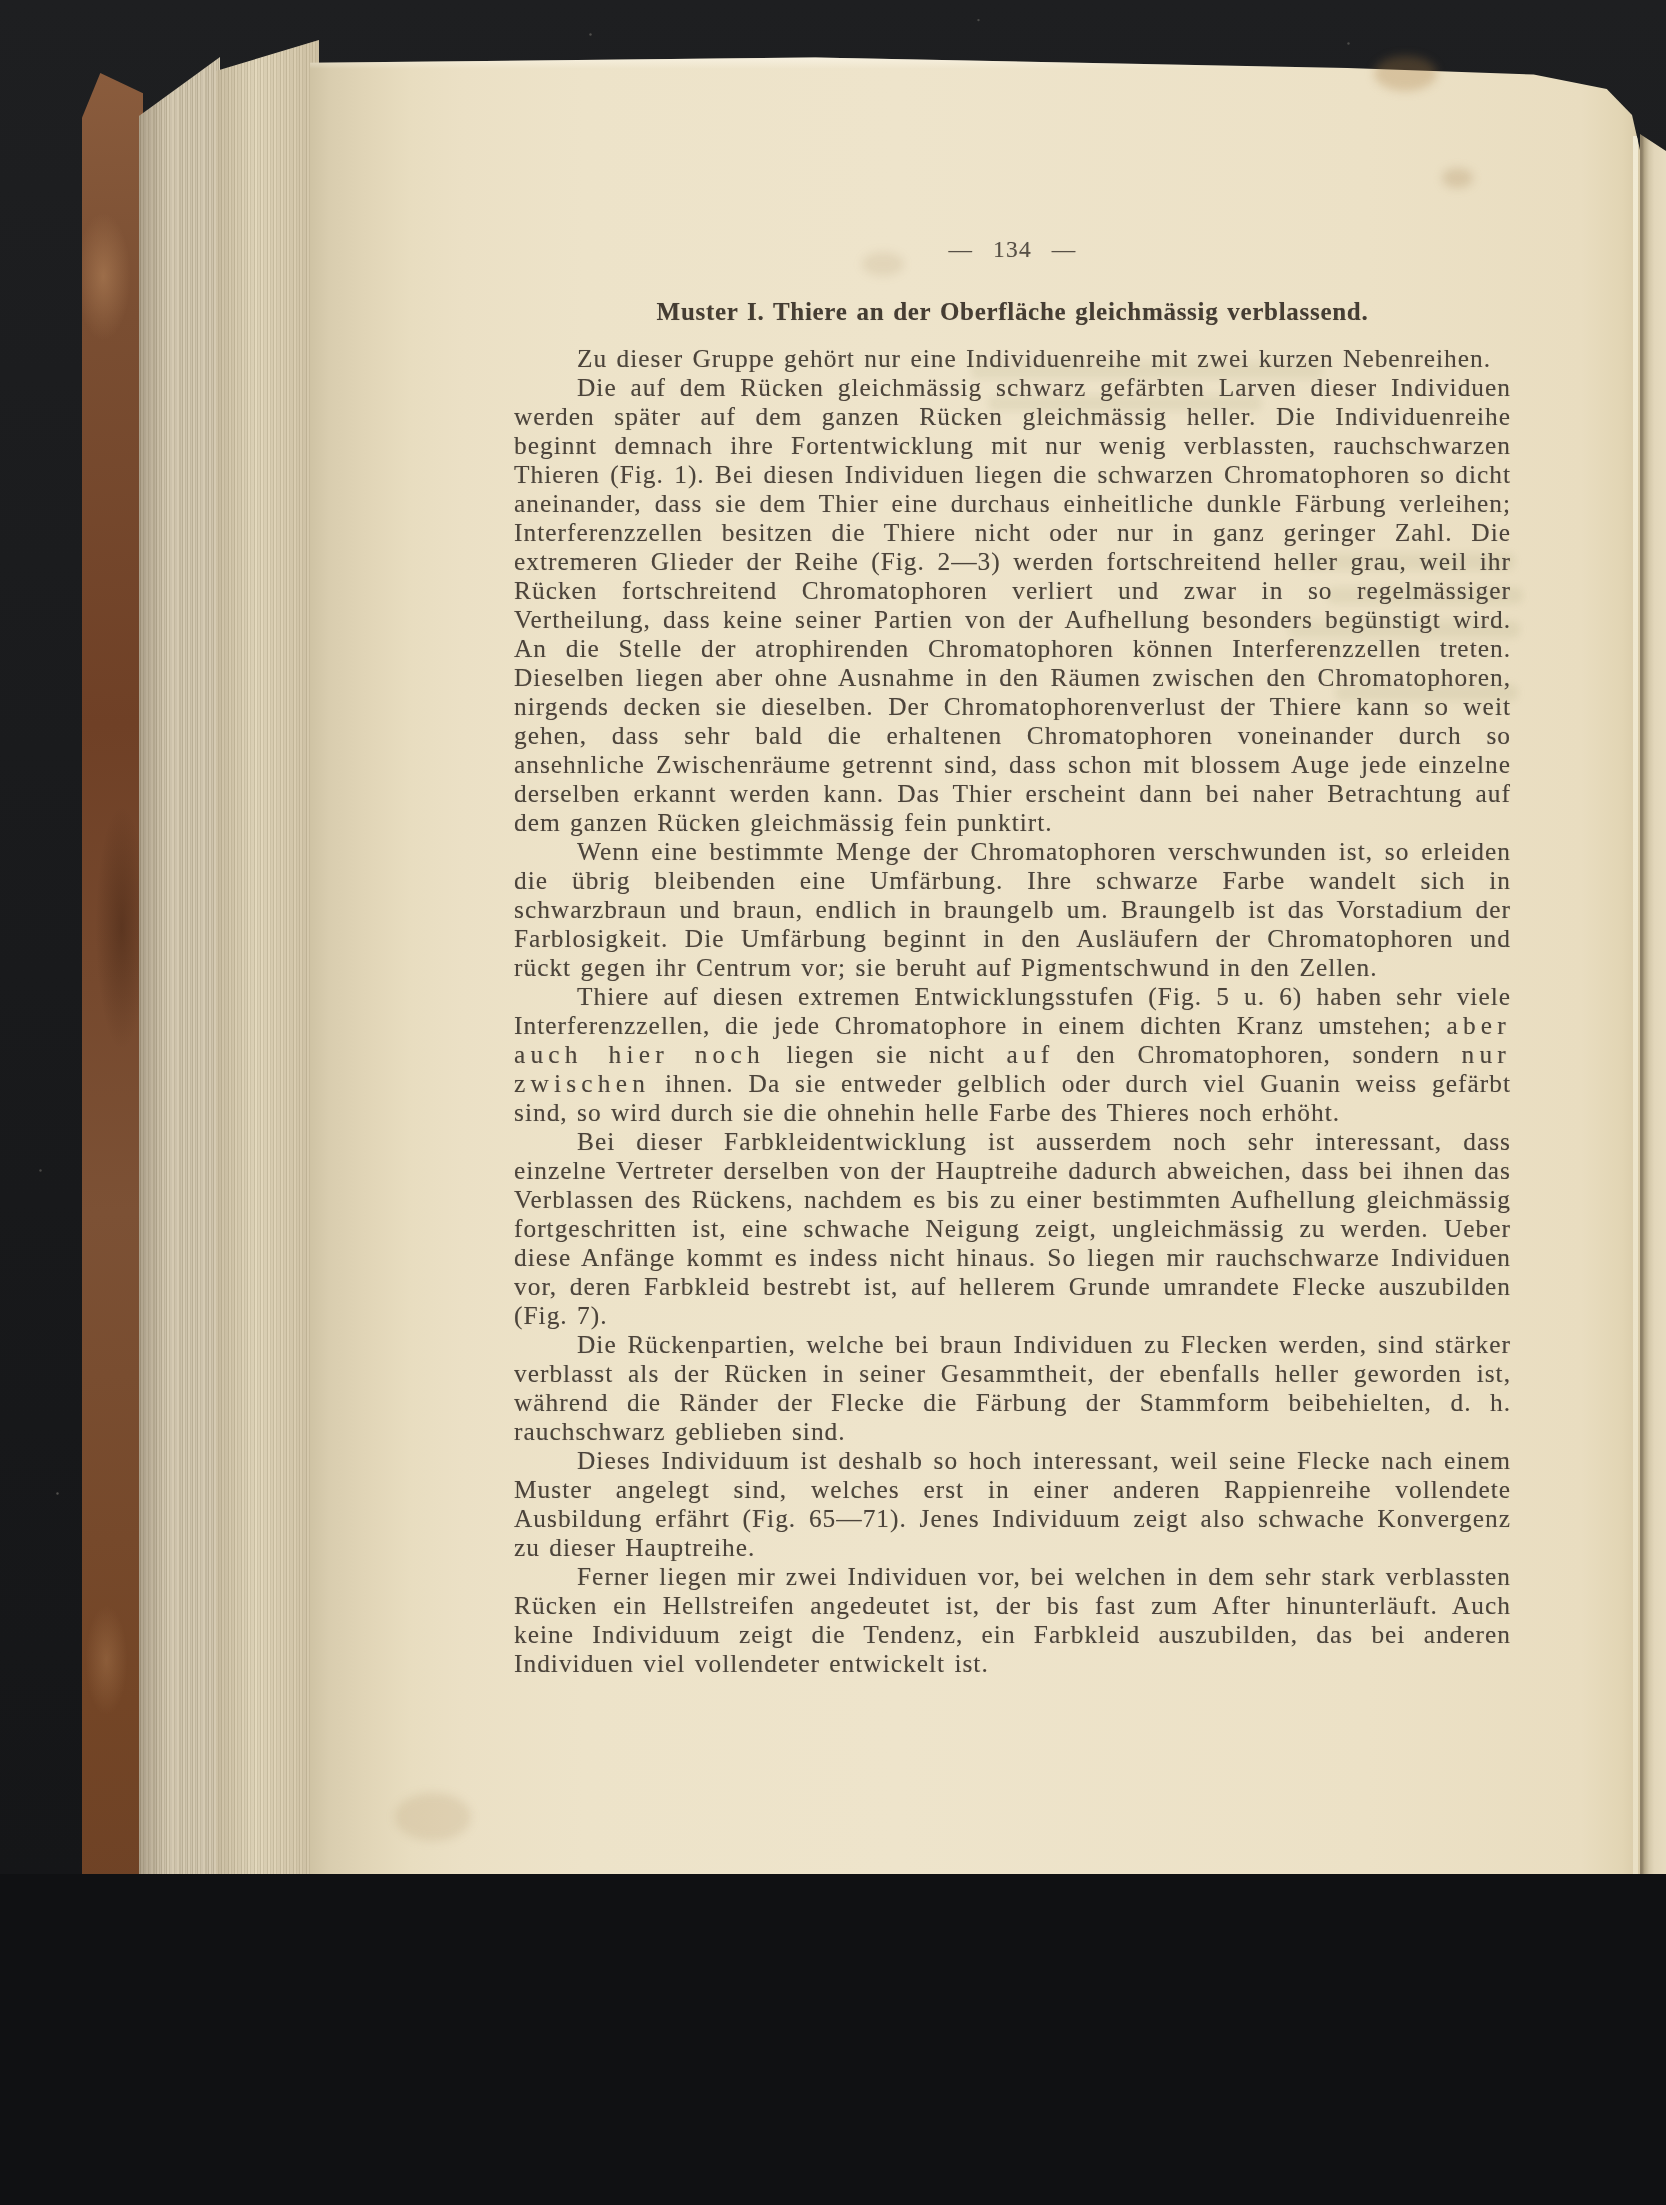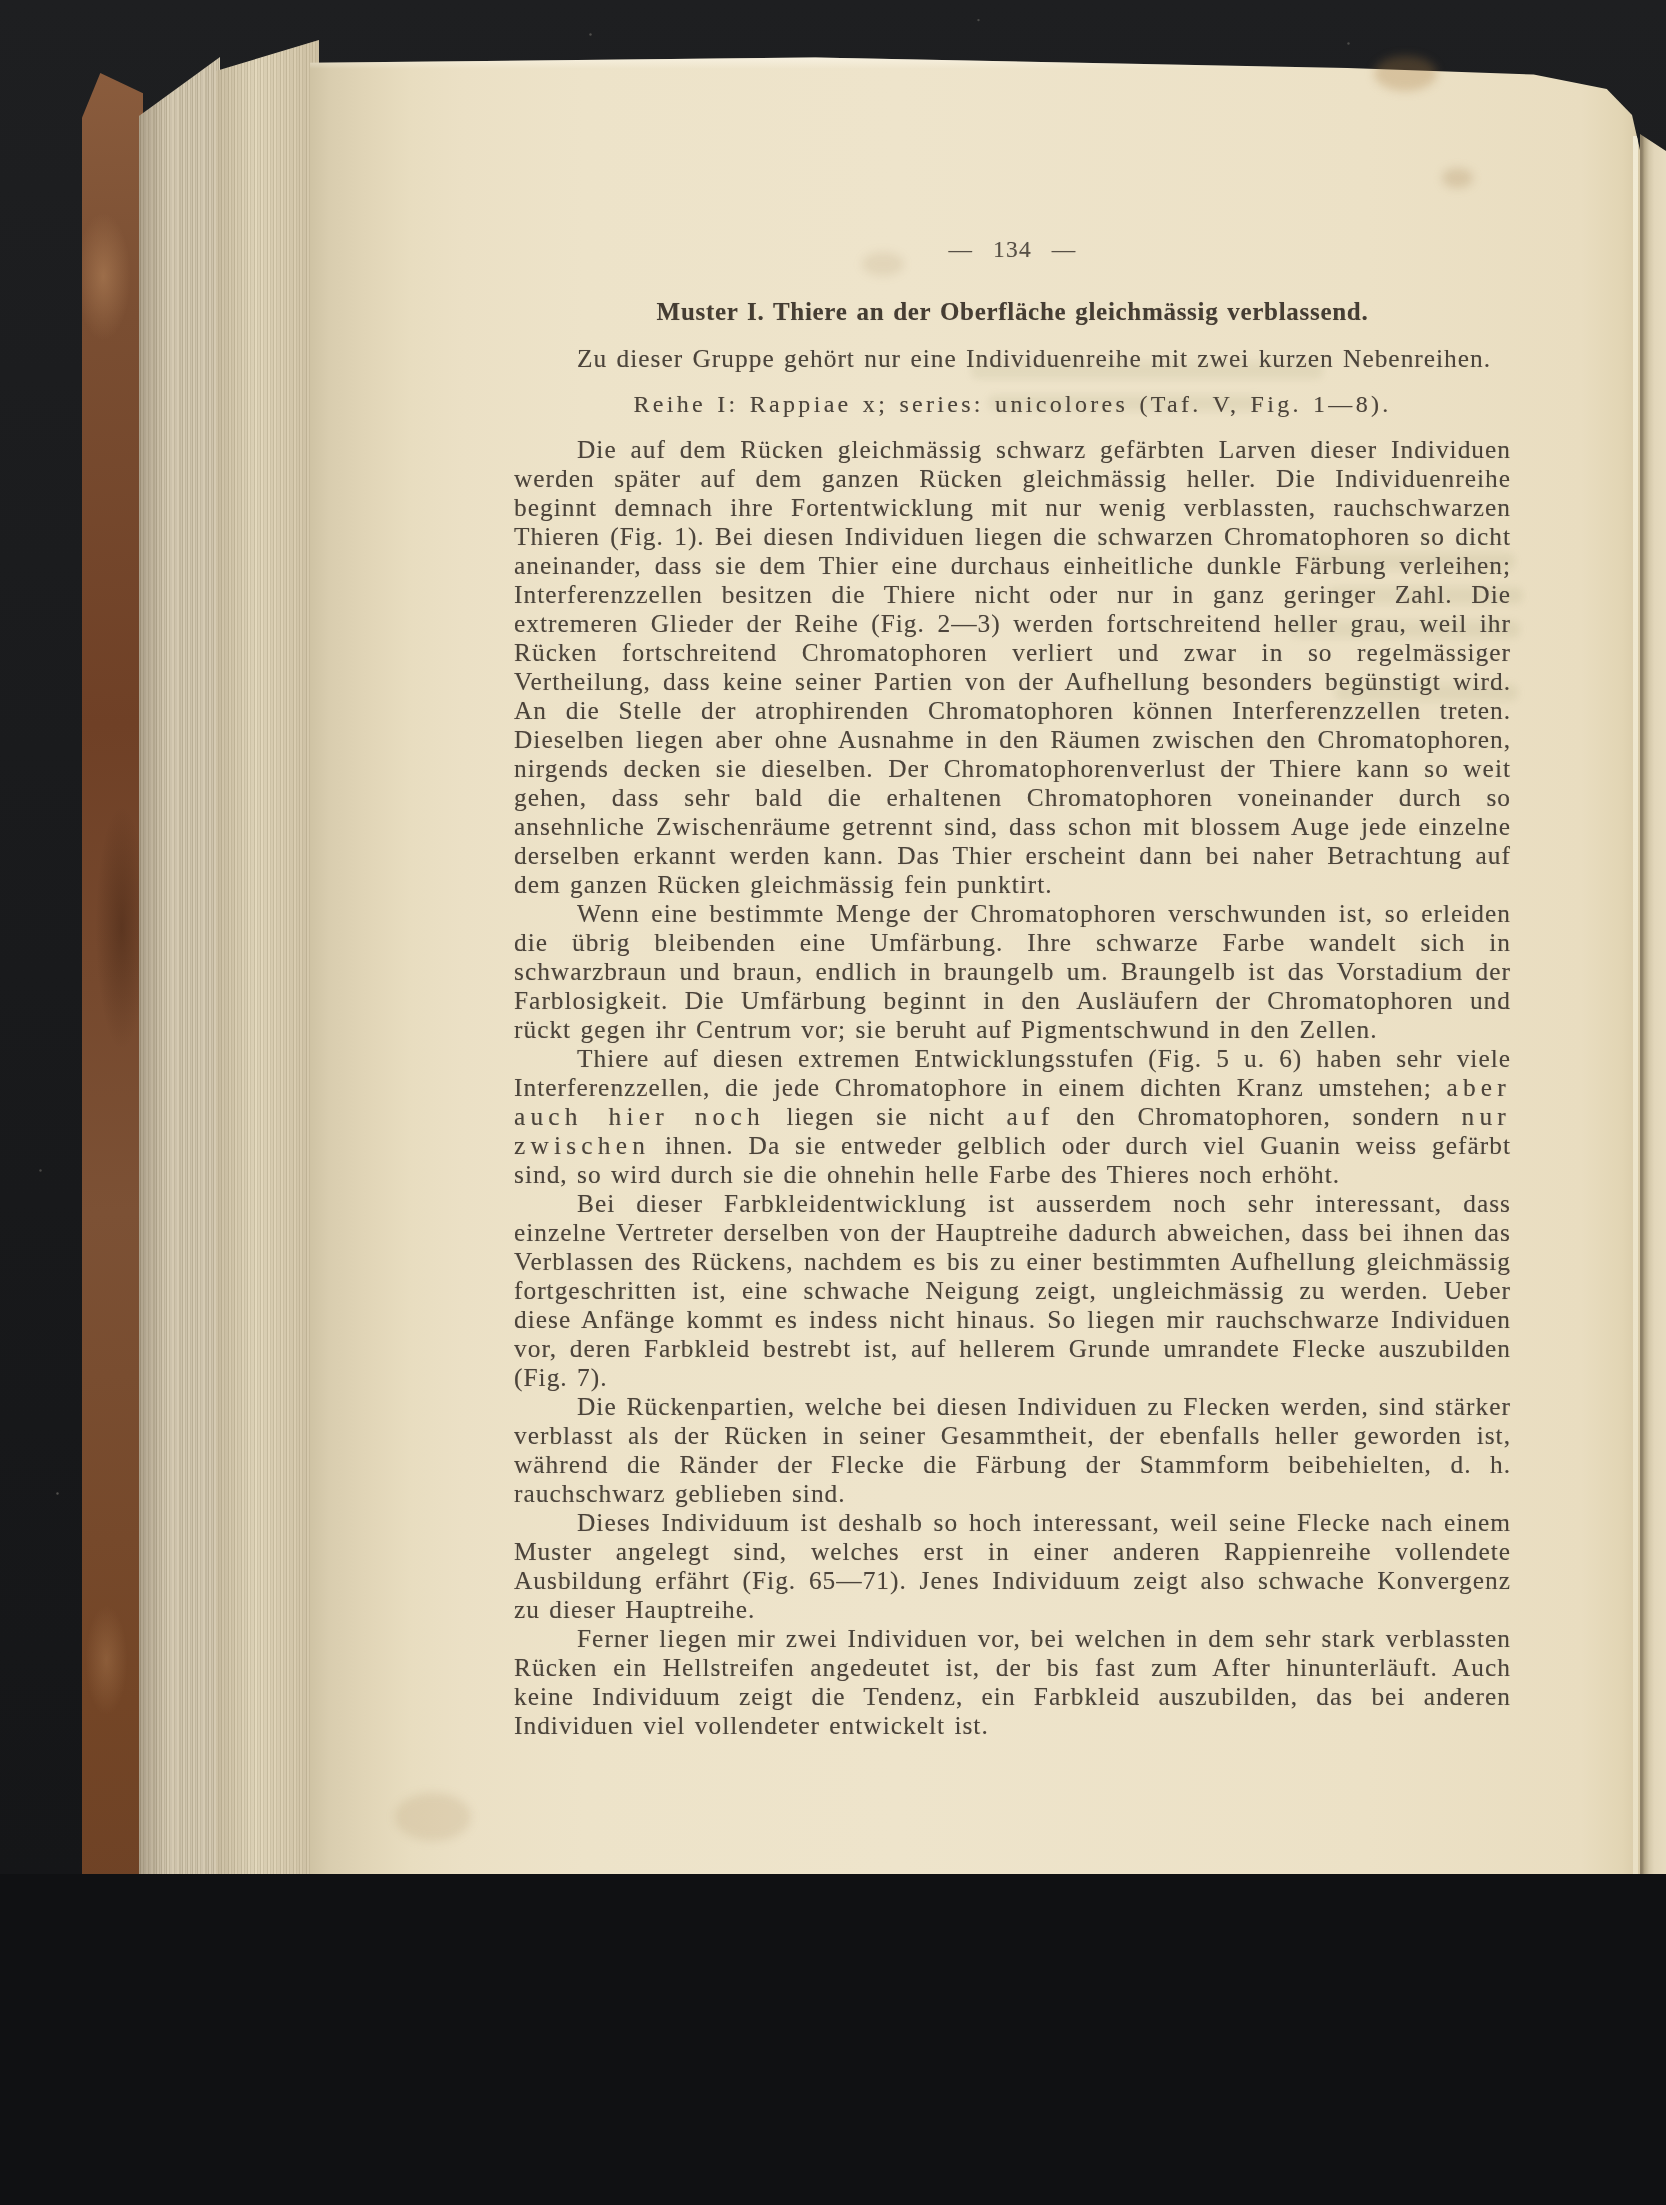--- a/index.html
+++ b/index.html
@@ -104,26 +104,25 @@
   <div class="stain s2"></div>
   <div class="stain s3"></div>
   <div class="stain s4"></div>
 
   <div class="text-block">
     <div class="pagenum">
       <span>—</span><span class="num">134</span><span>—</span>
     </div>
     <div class="group-heading">Muster I. Thiere an der Oberfläche gleichmässig verblassend.</div>
     <p class="intro-par">Zu dieser Gruppe gehört nur eine Individuenreihe mit zwei kurzen Nebenreihen.</p>
-    <div class="series-heading">Reihe I: Rappiae x; series: unicolores (Taf. V, Fig. 1—8).</div>
     <div>
         <p class="body-par"><span>Die auf dem Rücken gleichmässig schwarz gefärbten Larven dieser Individuen werden später auf dem ganzen Rücken gleichmässig heller. Die Individuenreihe beginnt demnach ihre Fortentwicklung mit nur wenig verblassten, rauchschwarzen Thieren (Fig. 1). Bei diesen Individuen liegen die schwarzen Chromatophoren so dicht aneinander, dass sie dem Thier eine durchaus einheitliche dunkle Färbung verleihen; Interferenzzellen besitzen die Thiere nicht oder nur in ganz geringer Zahl. Die extremeren Glieder der Reihe (Fig. 2—3) werden fortschreitend heller grau, weil ihr Rücken fortschreitend Chromatophoren verliert und zwar in so regelmässiger Vertheilung, dass keine seiner Partien von der Aufhellung besonders begünstigt wird. An die Stelle der atrophirenden Chromatophoren können Interferenzzellen treten. Dieselben liegen aber ohne Ausnahme in den Räumen zwischen den Chromatophoren, nirgends decken sie dieselben. Der Chromatophorenverlust der Thiere kann so weit gehen, dass sehr bald die erhaltenen Chromatophoren voneinander durch so ansehnliche Zwischenräume getrennt sind, dass schon mit blossem Auge jede einzelne derselben erkannt werden kann. Das Thier erscheint dann bei naher Betrachtung auf dem ganzen Rücken gleichmässig fein punktirt.</span></p>
         <p class="body-par"><span>Wenn eine bestimmte Menge der Chromatophoren verschwunden ist, so erleiden die übrig bleibenden eine Umfärbung. Ihre schwarze Farbe wandelt sich in schwarzbraun und braun, endlich in braungelb um. Braungelb ist das Vorstadium der Farblosigkeit. Die Umfärbung beginnt in den Ausläufern der Chromatophoren und rückt gegen ihr Centrum vor; sie beruht auf Pigmentschwund in den Zellen.</span></p>
         <p class="body-par"><span>Thiere auf diesen extremen Entwicklungsstufen (Fig. 5 u. 6) haben sehr viele Interferenzzellen, die jede Chromatophore in einem dichten Kranz umstehen; </span><span class="spaced">aber auch hier noch</span><span> liegen sie nicht </span><span class="spaced">auf</span><span> den Chromatophoren, sondern </span><span class="spaced">nur zwischen</span><span> ihnen. Da sie entweder gelblich oder durch viel Guanin weiss gefärbt sind, so wird durch sie die ohnehin helle Farbe des Thieres noch erhöht.</span></p>
         <p class="body-par"><span>Bei dieser Farbkleidentwicklung ist ausserdem noch sehr interessant, dass einzelne Vertreter derselben von der Hauptreihe dadurch abweichen, dass bei ihnen das Verblassen des Rückens, nachdem es bis zu einer bestimmten Aufhellung gleichmässig fortgeschritten ist, eine schwache Neigung zeigt, ungleichmässig zu werden. Ueber diese Anfänge kommt es indess nicht hinaus. So liegen mir rauchschwarze Individuen vor, deren Farbkleid bestrebt ist, auf hellerem Grunde umrandete Flecke auszubilden (Fig. 7).</span></p>
-        <p class="body-par"><span>Die Rückenpartien, welche bei diesen Individuen zu Flecken werden, sind stärker verblasst als der Rücken in seiner Gesammtheit, der ebenfalls heller geworden ist, während die Ränder der Flecke die Färbung der Stammform beibehielten, d. h. rauchschwarz geblieben sind.</span></p>
+        <p class="body-par"><span>Die Rückenpartien, welche bei braun Individuen zu Flecken werden, sind stärker verblasst als der Rücken in seiner Gesammtheit, der ebenfalls heller geworden ist, während die Ränder der Flecke die Färbung der Stammform beibehielten, d. h. rauchschwarz geblieben sind.</span></p>
         <p class="body-par"><span>Dieses Individuum ist deshalb so hoch interessant, weil seine Flecke nach einem Muster angelegt sind, welches erst in einer anderen Rappienreihe vollendete Ausbildung erfährt (Fig. 65—71). Jenes Individuum zeigt also schwache Konvergenz zu dieser Hauptreihe.</span></p>
         <p class="body-par"><span>Ferner liegen mir zwei Individuen vor, bei welchen in dem sehr stark verblassten Rücken ein Hellstreifen angedeutet ist, der bis fast zum After hinunterläuft. Auch keine Individuum zeigt die Tendenz, ein Farbkleid auszubilden, das bei anderen Individuen viel vollendeter entwickelt ist.</span></p>
       </div>
   </div>
 
 </div>
 
 
 </body></html>

